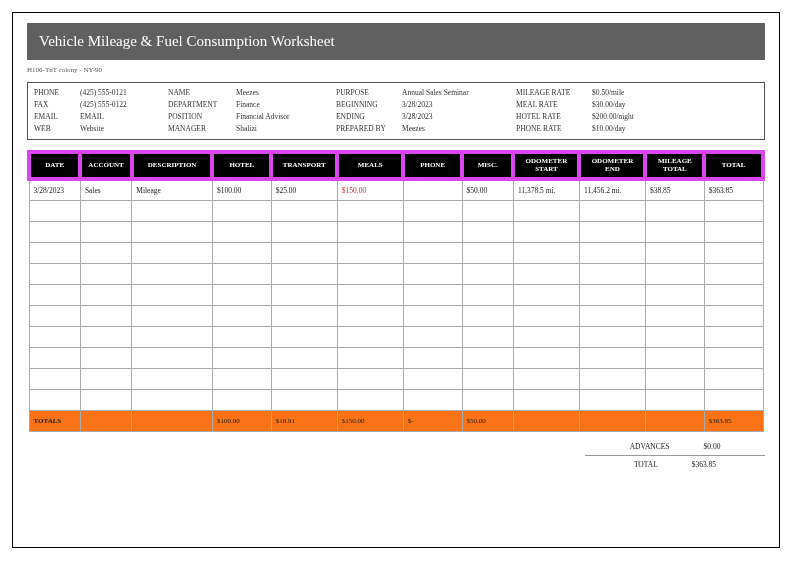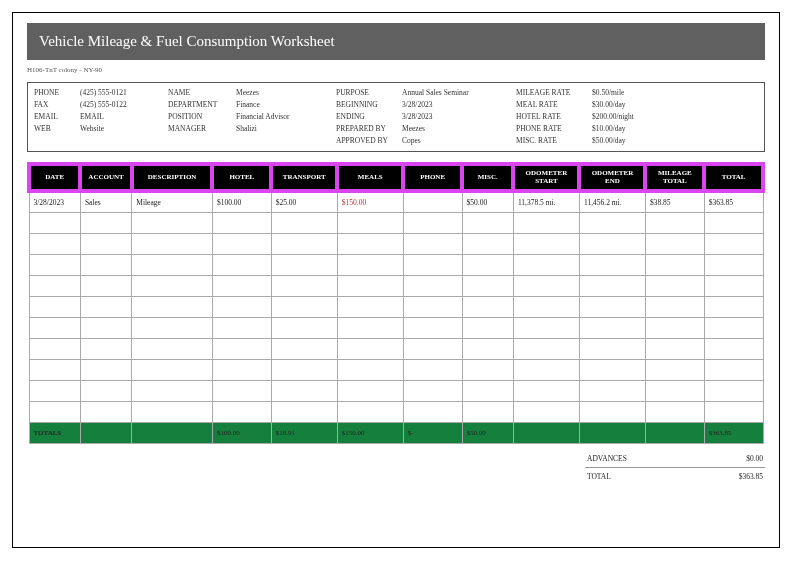--- a/index.html
+++ b/index.html
@@ -73,34 +73,34 @@
     border: 1px solid #aaa;
     height: 21px;
     font-size: 7.5px;
     padding: 2px 4px;
     vertical-align: middle;
   }
   table.grid td.num { }
   table.grid td.left { text-align: left; }
   .red { color: #c03030; }
   tr.totals td {
-    background: #15803d;
+    background: #f97316;
     font-size: 7px;
   }
   tr.totals td:first-child { font-weight: bold; }
   .footer-block {
     display: flex;
     justify-content: flex-end;
     margin-top: 6px;
     font-size: 7.5px;
   }
   .footer-inner { width: 180px; }
   .footer-row {
     display: flex;
-    justify-content: space-between;
+    justify-content: center;
     padding: 4px 2px;
     gap: 34px;
   }
   .footer-row.border { border-top: 1px solid #999; }
   .col-date{width:7%}.col-acct{width:7%}.col-desc{width:11%}.col-hotel{width:8%}
   .col-trans{width:9%}.col-meals{width:9%}.col-phone{width:8%}.col-misc{width:7%}
   .col-ostart{width:9%}.col-oend{width:9%}.col-mtot{width:8%}.col-total{width:8%}
 </style>
 </head>
 <body>
@@ -143,30 +143,20 @@
     </div>
     <div class="info-row">
       <div class="info-label">WEB</div>
       <div class="info-val">Website</div>
       <div class="info-label2">MANAGER</div>
       <div class="info-val2">Shalizi</div>
       <div class="info-label3">PREPARED BY</div>
       <div class="info-val3">Meezes</div>
       <div class="info-label4">PHONE RATE</div>
       <div class="info-val4">$10.00/day</div>
-    </div>
-    <div class="info-row">
-      <div class="info-label"></div>
-        <div class="info-val"></div>
-      <div class="info-label2"></div>
-        <div class="info-val2"></div>
-      <div class="info-label3">APPROVED BY</div>
-      <div class="info-val3">Copes</div>
-      <div class="info-label4">MISC. RATE</div>
-      <div class="info-val4">$50.00/day</div>
     </div>
   </div>
 
   <table class="grid">
     <colgroup>
       <col class="col-date">
         <col class="col-acct">
         <col class="col-desc">
         <col class="col-hotel">
       <col class="col-trans">

